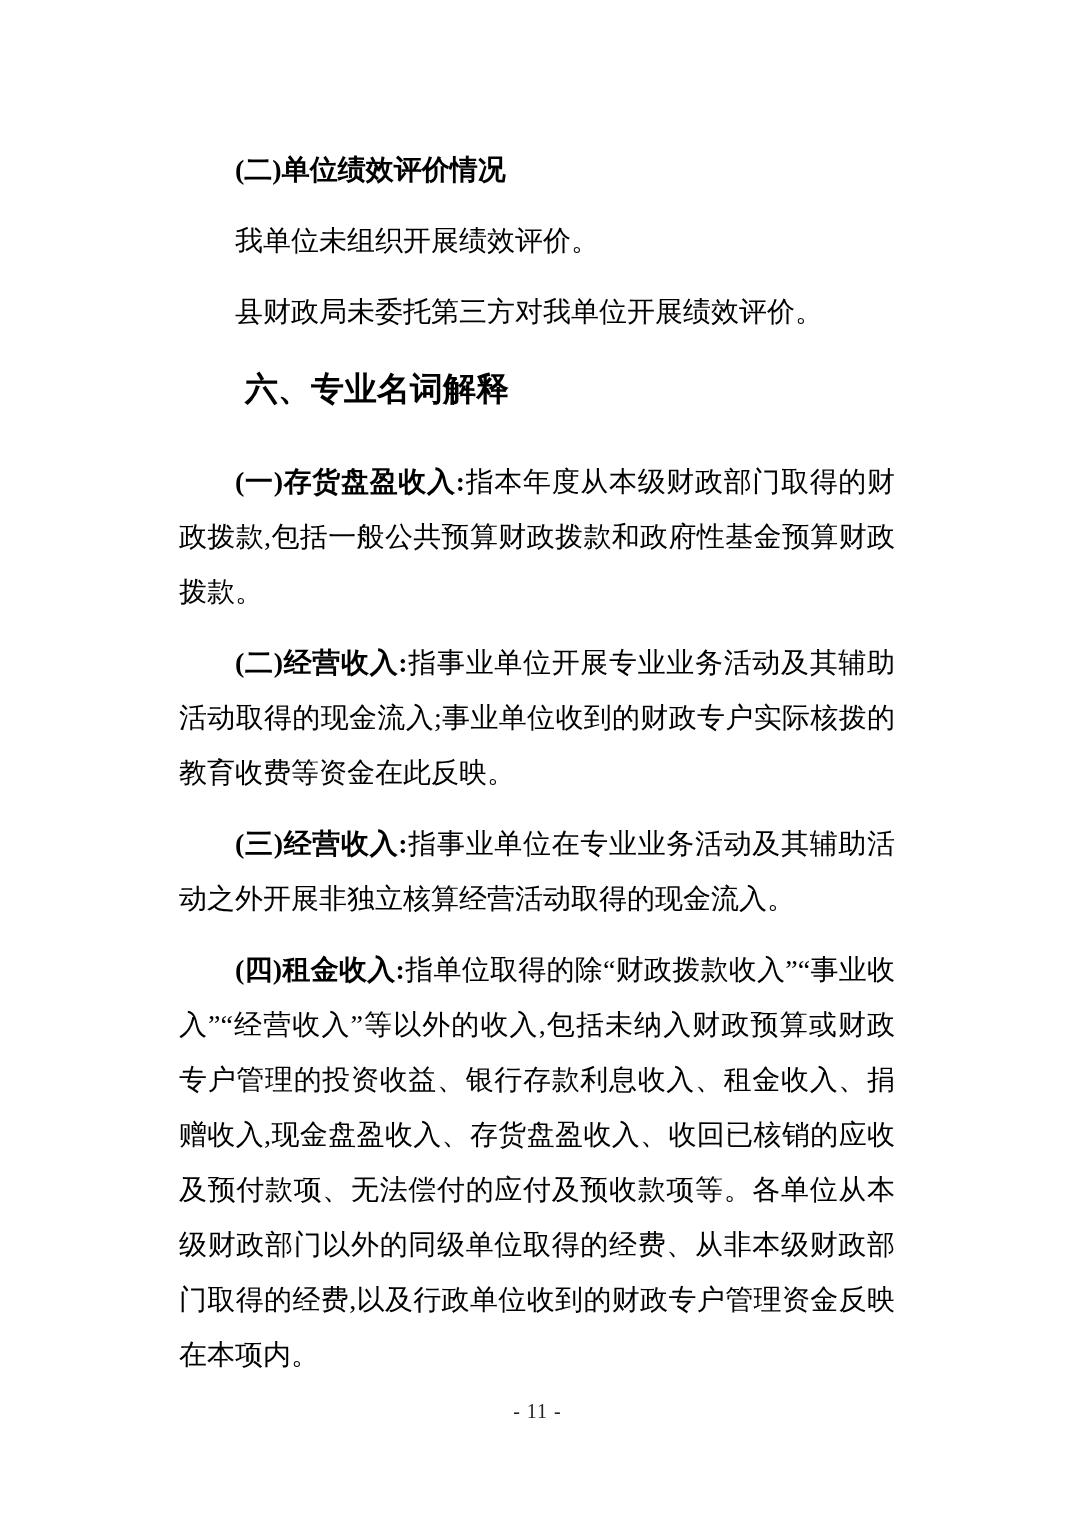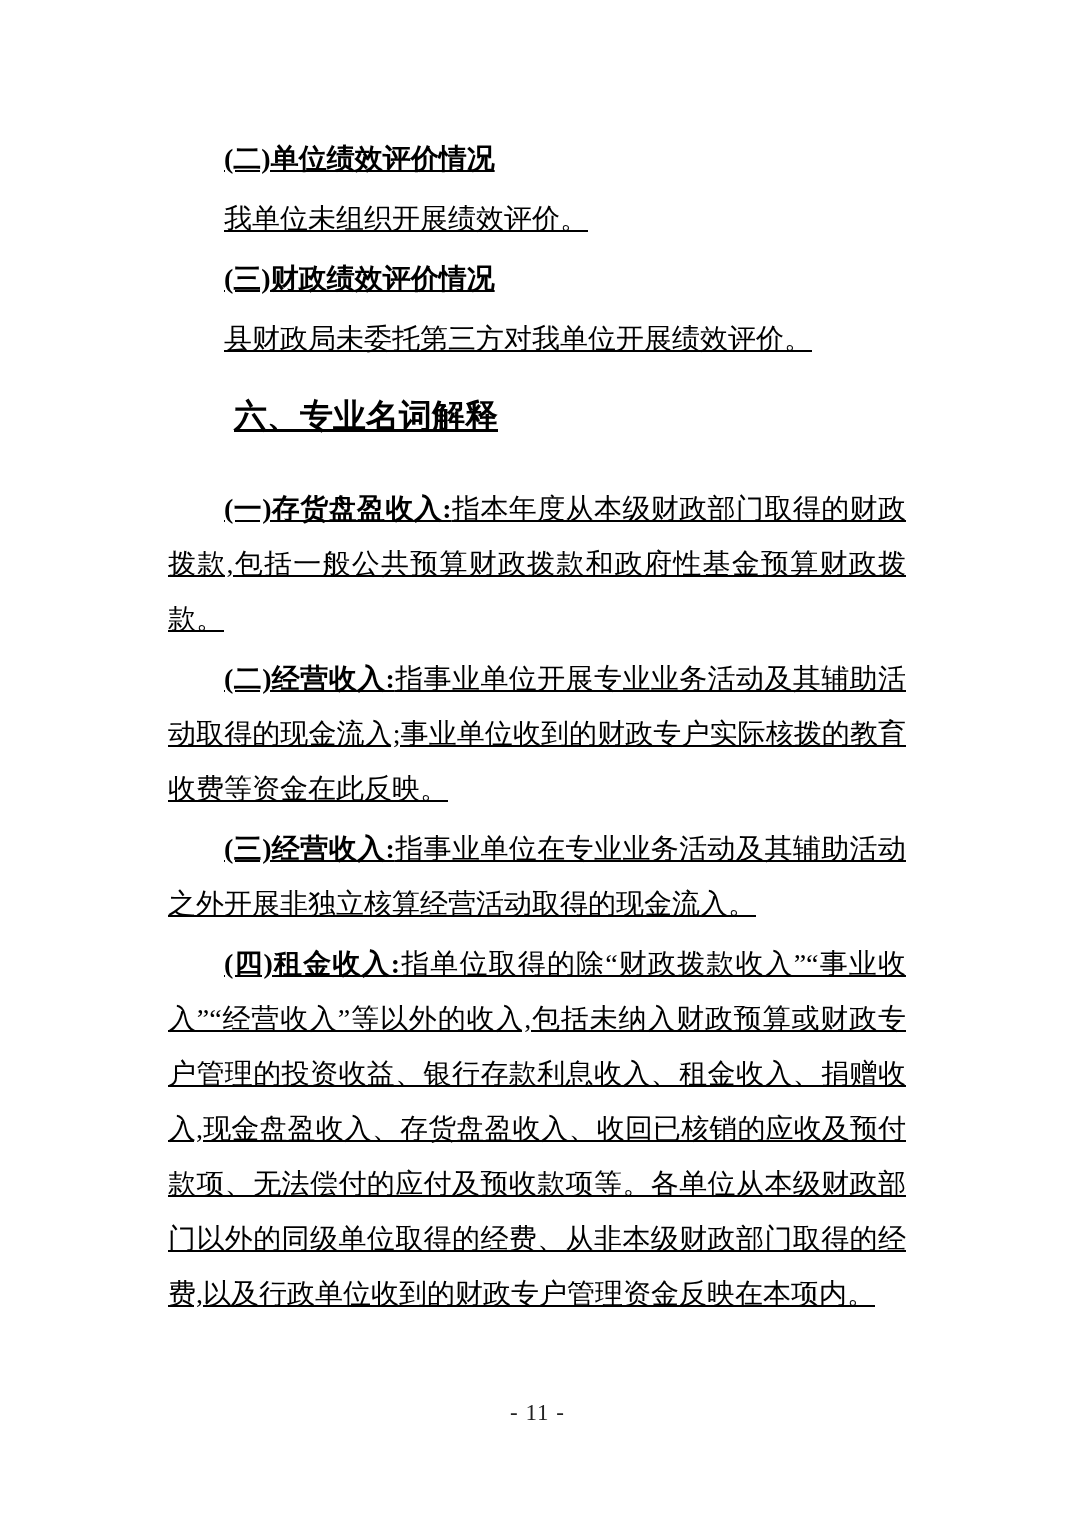--- a/index.html
+++ b/index.html
@@ -20,59 +20,57 @@
     position: absolute;
     left: 163px;
     top: 126px;
     width: 748px;
     font-size: 28px;
     line-height: 55px;
     text-align: justify;
     text-justify: inter-ideograph;
   }
   .content p {
-    margin: 5px;
+    margin: 16px;
     text-indent: 2em;
-    text-decoration: underline;
   }
   p.h2 {
     font-weight: 700;
   }
   p.h1 {
     font-weight: 700;
     font-family: "Liberation Sans", "DejaVu Sans", sans-serif;
     font-size: 33px;
     margin-top: 22px;
     margin-bottom: 38px;
   }
   p.term .lead {
     font-weight: 700;
   }
   .footer {
     position: absolute;
     top: 1400px;
     left: 0;
     width: 100%;
     text-align: center;
-    font-size: 23px;
+    font-size: 20px;
     letter-spacing: 1px;
     color: #222222;
   }
 </style>
 </head>
 <body>
 
 <div class="page">
   <div class="content">
 
     <p class="h2">(二)单位绩效评价情况</p>
 
     <p class="body">我单位未组织开展绩效评价。</p>
 
-    <p class="h2">(三)财政绩效评价情况</p>
 
     <p class="body">县财政局未委托第三方对我单位开展绩效评价。</p>
 
     <p class="h1">六、专业名词解释</p>
 
     <p class="term"><span class="lead">(一)存货盘盈收入:</span><span>指本年度从本级财政部门取得的财政拨款,包括一般公共预算财政拨款和政府性基金预算财政拨款。</span></p>
 
     <p class="term"><span class="lead">(二)经营收入:</span><span>指事业单位开展专业业务活动及其辅助活动取得的现金流入;事业单位收到的财政专户实际核拨的教育收费等资金在此反映。</span></p>
 
     <p class="term"><span class="lead">(三)经营收入:</span><span>指事业单位在专业业务活动及其辅助活动之外开展非独立核算经营活动取得的现金流入。</span></p>

